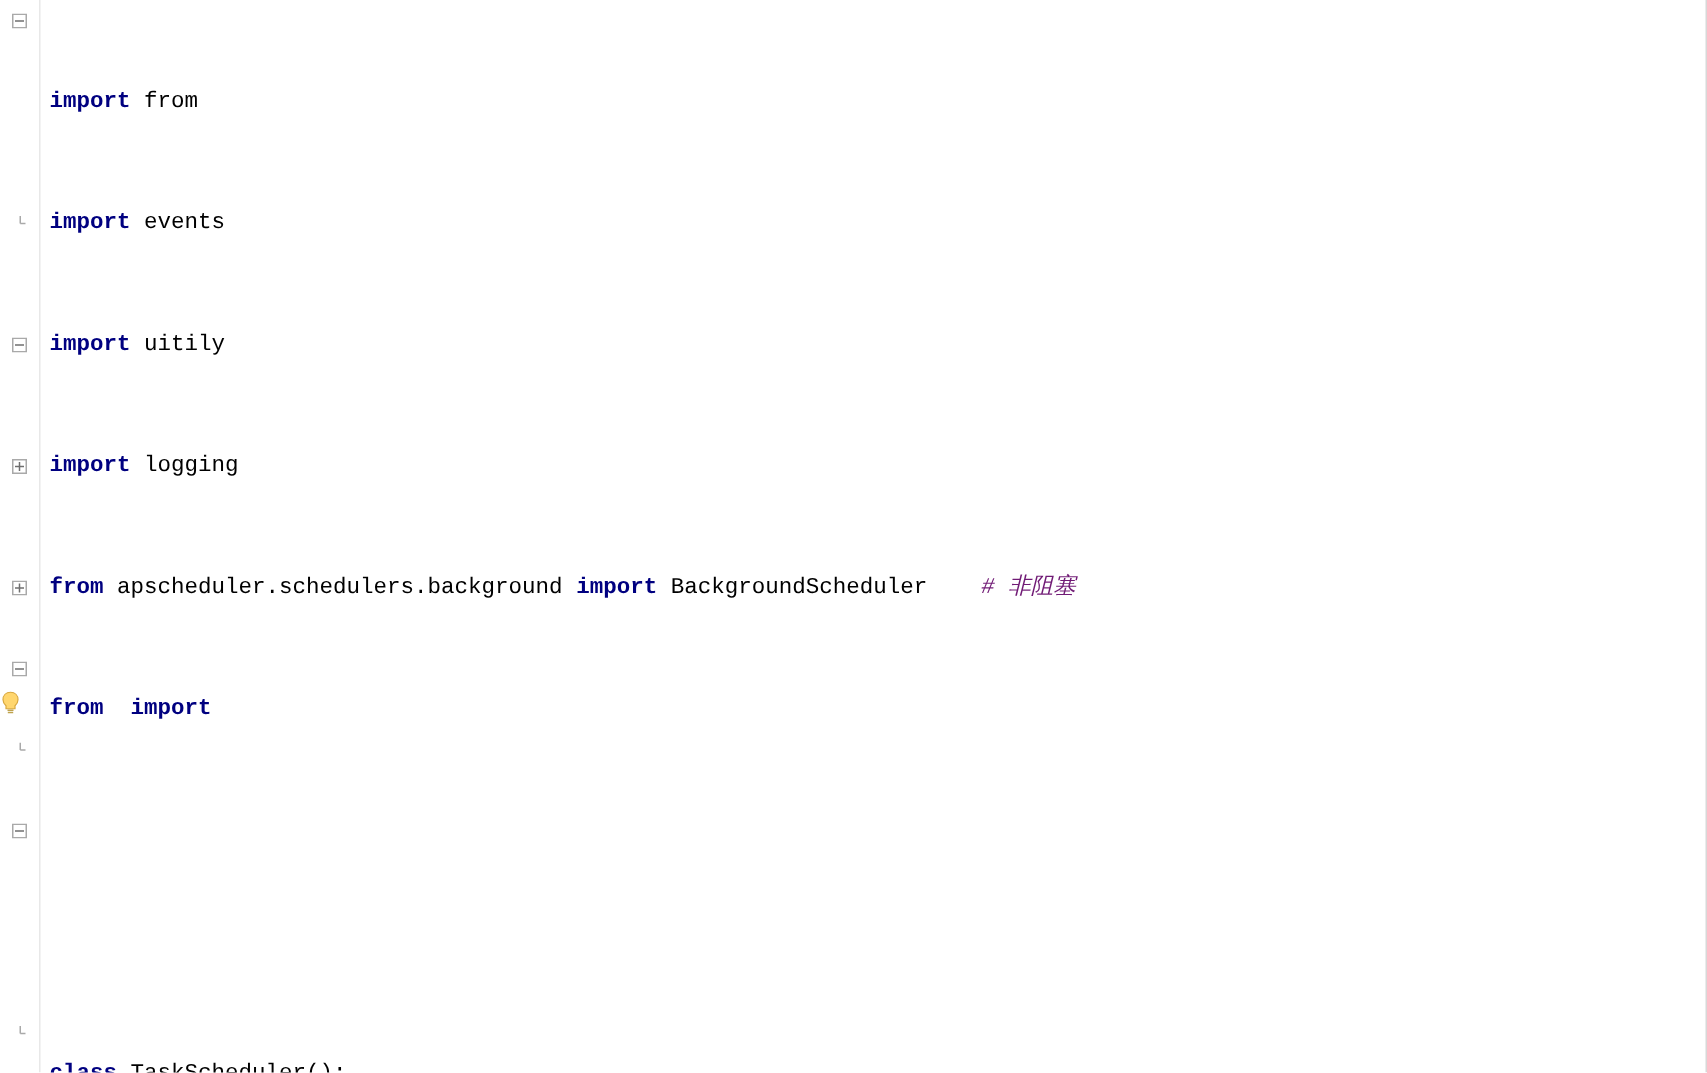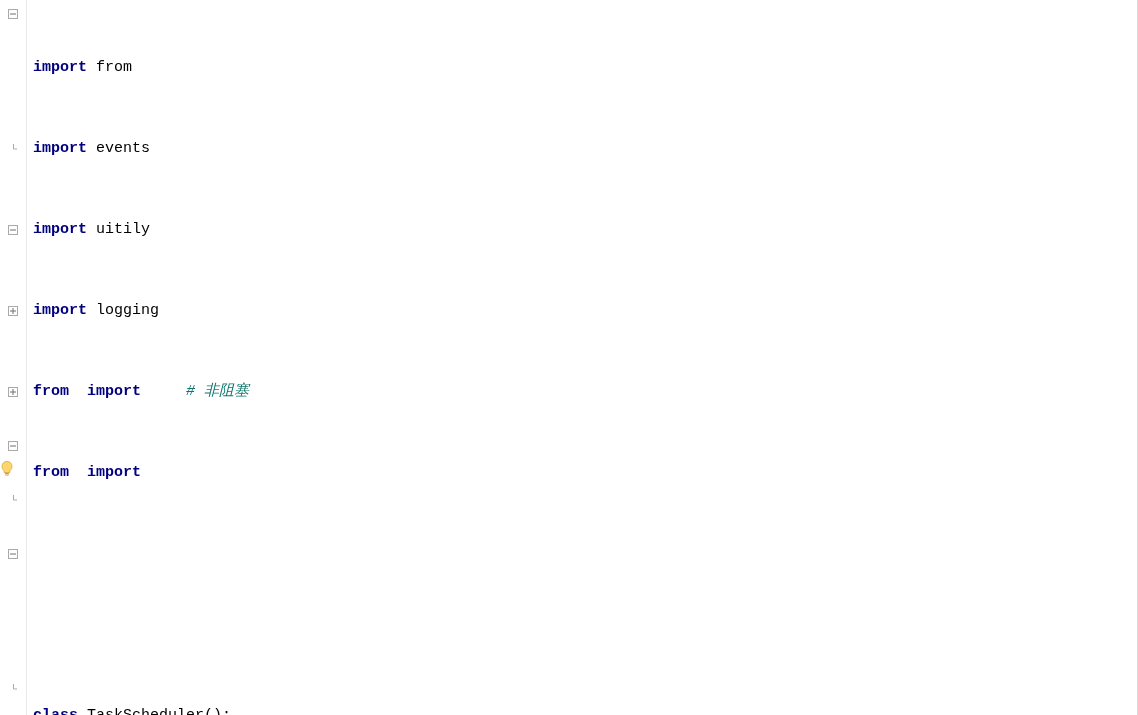--- a/index.html
+++ b/index.html
@@ -62,21 +62,21 @@
     white-space: pre;
   }
   .code-line {
     height: 27px;
     display: flex;
     align-items: center;
     padding-left: 2px;
   }
   .kw { color: #000080; font-weight: bold; }
   .ident { color: #000000; }
-  .comment { color: #0f766e; font-style: italic; }
+  .comment { color: #701a75; font-style: italic; }
   .paren { color: #000000; }
   .underline {
     border-bottom: 1px dotted #c0c0c0;
   }
 </style>
 </head>
 <body>
 
 <div class="editor">
   <div class="gutter">
@@ -177,21 +177,21 @@
           </svg>
         </span>
       </div>
   </div>
 
   <div class="code-area">
     <div class="code-line"><span class="kw">import</span><span>&nbsp;</span><span class="ident">from</span></div>
     <div class="code-line"><span class="kw">import</span><span>&nbsp;</span><span class="ident">events</span></div>
     <div class="code-line"><span class="kw">import</span><span>&nbsp;</span><span class="ident">uitily</span></div>
     <div class="code-line"><span class="kw">import</span><span>&nbsp;</span><span class="ident">logging</span></div>
-    <div class="code-line"><span class="kw">from</span><span>&nbsp;</span><span>&nbsp;</span><span class="kw">import</span><span>&nbsp;</span><span>&nbsp;&nbsp;&nbsp;&nbsp;</span><span class="comment"># 非阻塞</span></div>
+    <div class="code-line"><span class="kw">from</span><span>&nbsp;</span><span class="ident">apscheduler.schedulers.background</span><span>&nbsp;</span><span class="kw">import</span><span>&nbsp;</span><span class="ident">BackgroundScheduler</span><span>&nbsp;&nbsp;&nbsp;&nbsp;</span><span class="comment"># 非阻塞</span></div>
     <div class="code-line"><span class="kw">from</span><span>&nbsp;</span><span>&nbsp;</span><span class="kw">import</span><span>&nbsp;</span></div>
     <div class="code-line"></div>
     <div class="code-line"></div>
     <div class="code-line"><span class="kw">class</span><span>&nbsp;</span><span class="ident underline">TaskScheduler</span><span class="paren">():</span></div>
     
     
     
     
     
     

